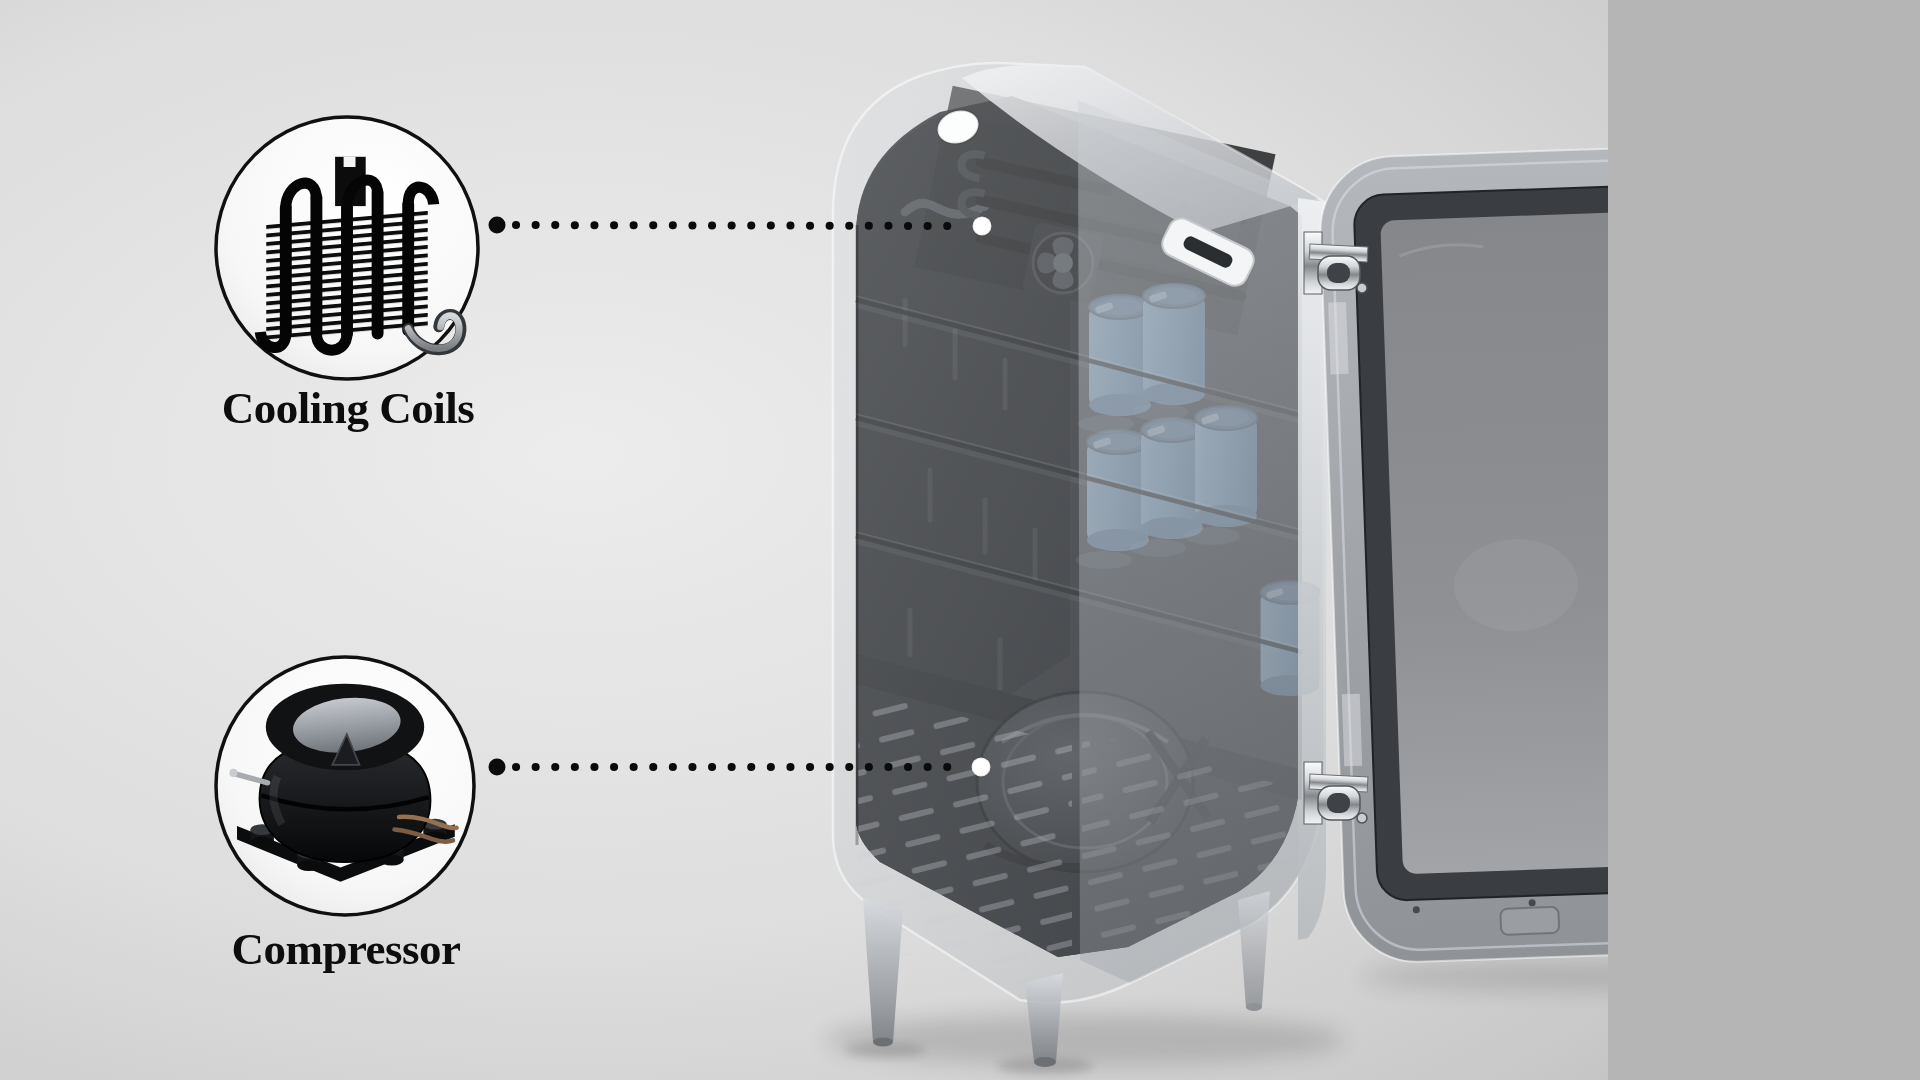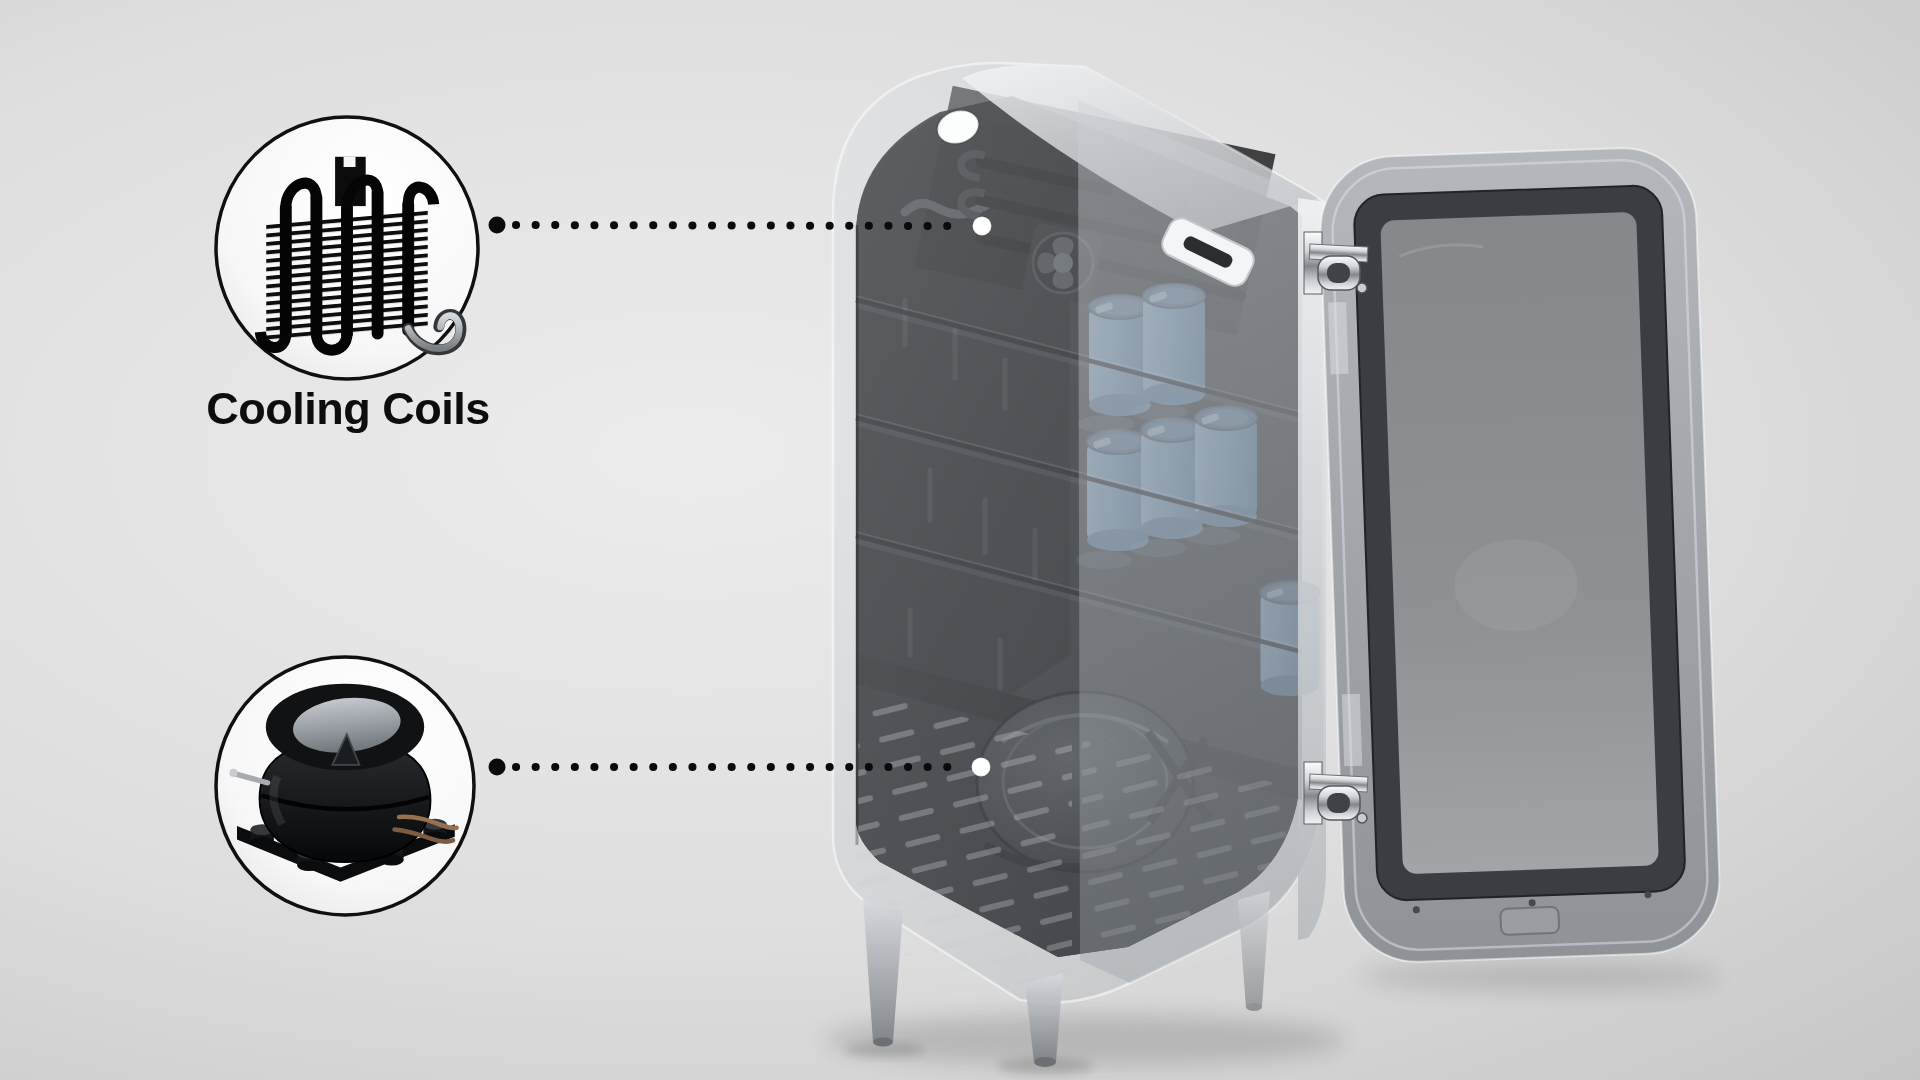--- a/index.html
+++ b/index.html
@@ -1,20 +1,20 @@
 <!DOCTYPE html>
 <html><head>
 <meta charset="utf-8">
 <style>
   html,body{margin:0;padding:0;background:#b5b5b5;}
   .stage{
-    position:relative;width:1920px;height:1080px;overflow:hidden;
+    position:relative;width:1608px;height:1080px;overflow:hidden;
     background:
       radial-gradient(115% 100% at 36% 42%, #ececec 0%, #dedede 45%, #c9c9c9 76%, #b3b3b3 100%);
-    font-family:Liberation Sans, sans-serif;
+    font-family:Liberation Serif, serif;
   }
   .scene{position:absolute;left:0;top:0;width:1920px;height:1080px;display:block;}
   .callout-label{
     position:absolute;transform:translateX(-50%);
     font-weight:bold;font-size:45px;line-height:1;color:#0d0d0d;
     letter-spacing:-0.5px;white-space:nowrap;
   }
   #label-cooling{left:348px;top:386px;}
   #label-compressor{left:346px;top:927px;}
 </style>
@@ -334,14 +334,15 @@
         <path d="M -75 -15 Q -86 10 -70 38" stroke="rgba(255,255,255,0.09)" stroke-width="9" fill="none"></path>
         <line x1="-122" y1="-18" x2="-86" y2="-8" stroke="#a7abb0" stroke-width="6" stroke-linecap="round"></line>
         <circle cx="-124" cy="-19" r="4.5" fill="#c9ccd0"></circle>
         <path d="M 60 30 C 95 28 110 45 124 42" stroke="#96704f" stroke-width="5" fill="none" stroke-linecap="round"></path>
         <path d="M 55 44 C 90 48 105 62 120 56" stroke="#7d5c41" stroke-width="5" fill="none" stroke-linecap="round"></path>
       </g>
     </g>
   </svg>
 
   <div class="callout-label" id="label-cooling">Cooling Coils</div>
+  <div class="callout-label" id="label-compressor">Compressor</div>
 
 </div>
 
 </body></html>

